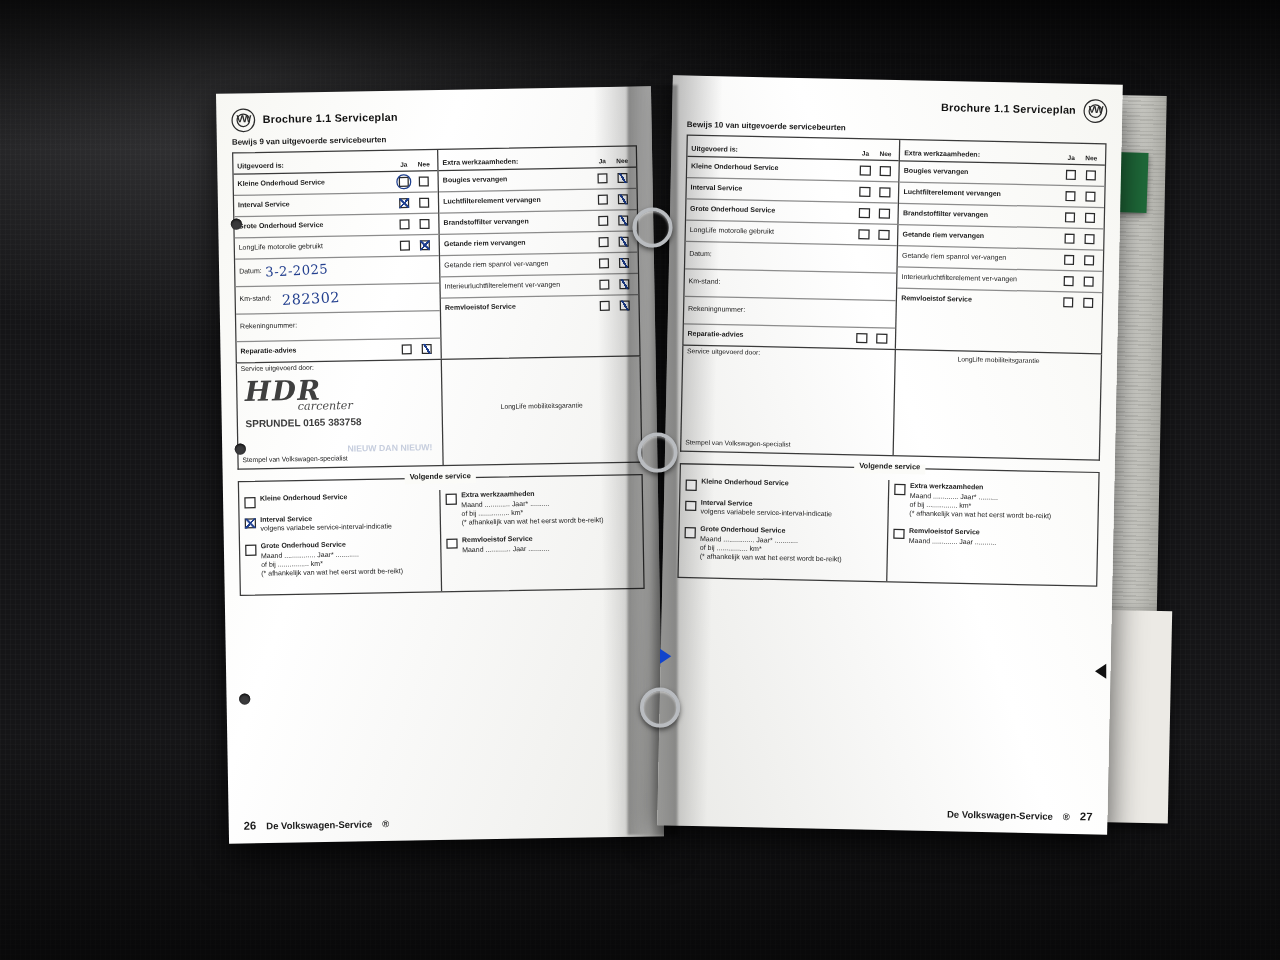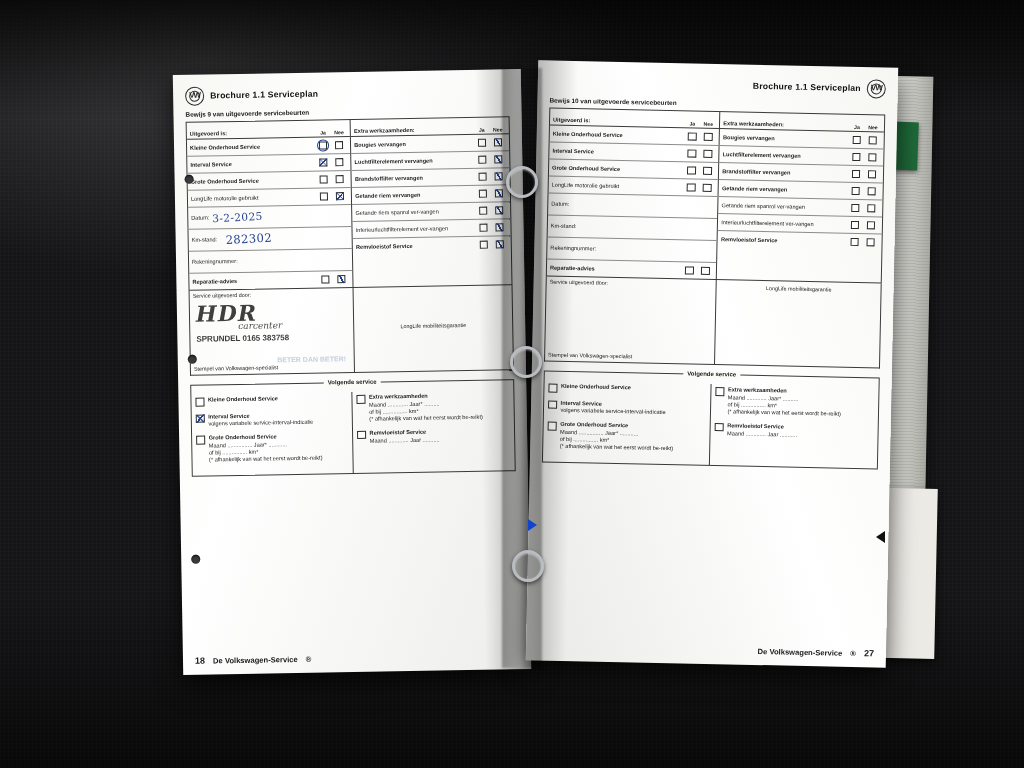--- a/index.html
+++ b/index.html
@@ -632,21 +632,21 @@
 
         <div class="svc-box" style="border-top:none;">
           <div class="lower" style="width:100%; border-top:none;">
             <div class="stamp-col">
               <div class="tiny">Service uitgevoerd door:</div>
               <div class="stamp">
                 <div class="sname">HDR</div>
                 <div class="ssub">carcenter</div>
                 <div class="sphone">SPRUNDEL  0165 383758</div>
               </div>
-              <div class="stamp-ghost">BETER DAN BETER!</div>
+              <div class="stamp-ghost">NIEUW DAN NIEUW!</div>
               <div class="stamp-caption">Stempel van Volkswagen-specialist</div>
             </div>
             <div class="guar-col">
               <div class="tiny" style="margin-top:34px;">LongLife mobiliteitsgarantie</div>
             </div>
           </div>
         </div>
 
         <div class="next-box">
           <span class="next-title">Volgende service</span>
@@ -690,21 +690,21 @@
                 <span class="ntext">
                   <b class="nt-title">Remvloeistof Service</b>
                   <span class="nline">Maand ............. Jaar ...........</span>
                 </span>
               </div>
             </div>
           </div>
         </div>
 
         <div class="pg-footer">
-          <span class="pageno">18</span>
+          <span class="pageno">26</span>
           <span>De Volkswagen-Service</span>
           <span>®</span>
         </div>
       </div>
       <div class="gutter-left"></div>
       <div class="punch-holes">
         <span class="punch" style="top:0px;"></span>
         <span class="punch" style="top:180px;"></span>
         <span class="punch" style="top:380px;"></span>
       </div>

